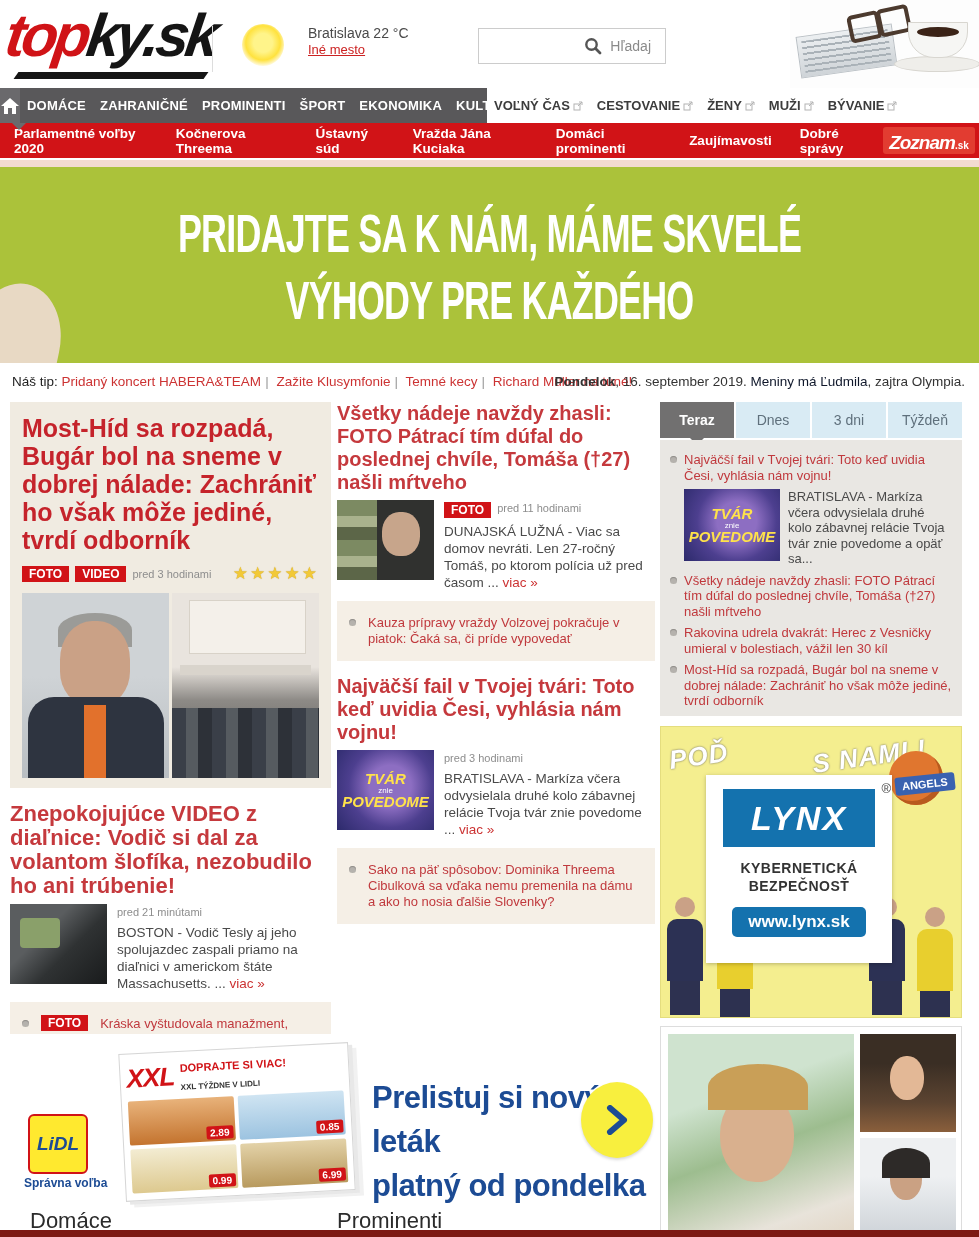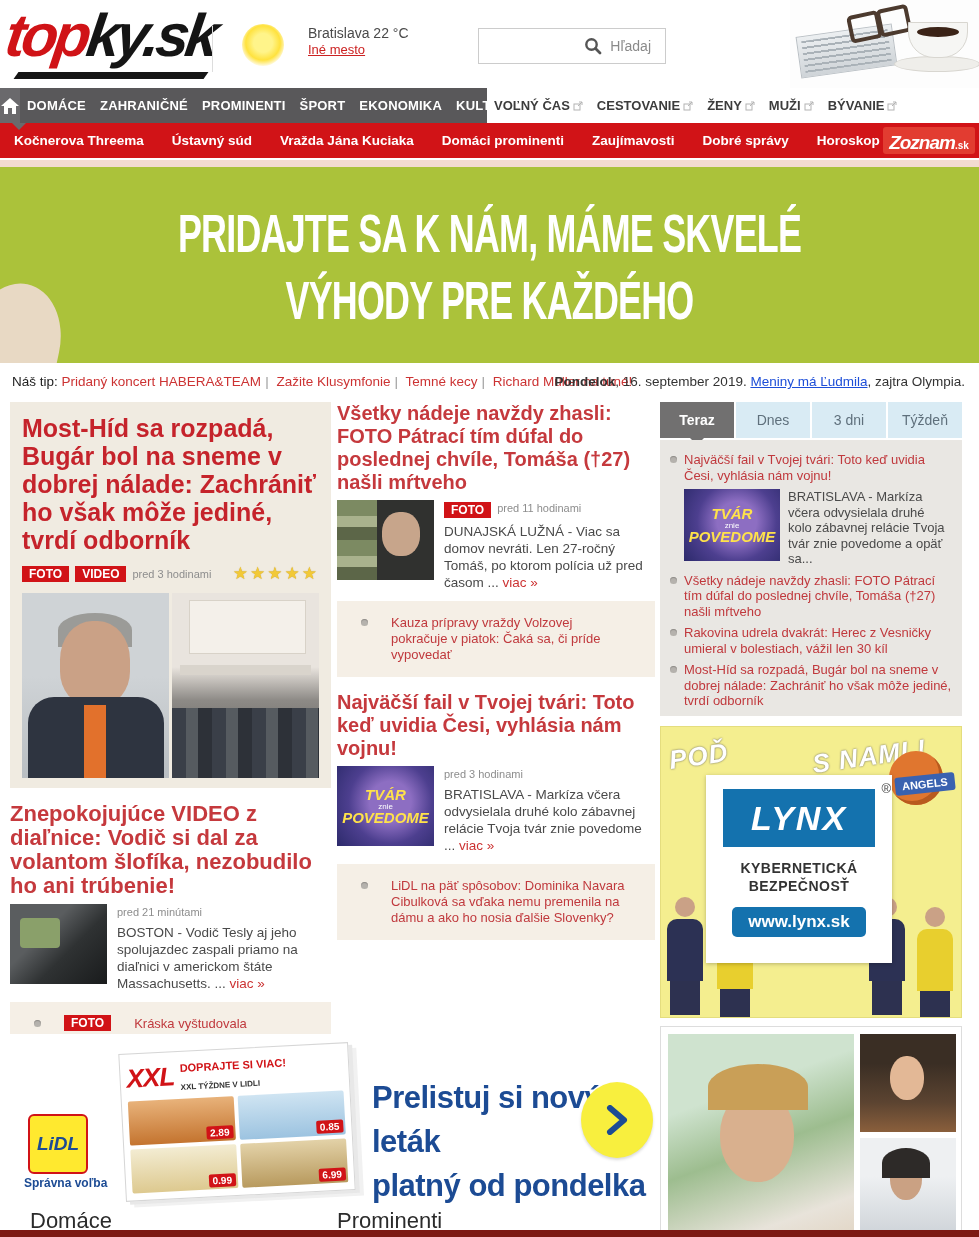--- a/index.html
+++ b/index.html
@@ -54,21 +54,21 @@
   .bline{color:#fff;font-weight:bold;text-align:center;font-size:46px;letter-spacing:-1px;
       transform:scaleX(.78) scaleY(1.15);transform-origin:50% 50%;line-height:1.45}
   .banner-text{position:absolute;left:0;right:0;top:34px}
   
   .tipbar{position:absolute;left:12px;top:374px;font-size:13.5px;color:#222}
   .tipbar .lbl{font-weight:normal}
   .tipbar a{color:#c33}
   .tipbar .sep{color:#999;padding:0 4px}
   .datebar{position:absolute;right:14px;top:374px;font-size:13.5px;color:#333}
   .datebar .bold{font-weight:bold}
-  .datebar a{color:#1d4ed8;text-decoration:underline}
+  .datebar a{color:#0f172a;}
   
   .col-left{position:absolute;left:10px;top:402px;width:321px;height:632px;overflow:hidden}
   .col-mid{position:absolute;left:337px;top:402px;width:318px;height:632px;overflow:hidden}
   .lead-card{background:#f0ebe1;padding:12px 12px 10px;box-sizing:border-box}
   .lead-title{margin:0;font-size:25px;line-height:28px;font-weight:bold;color:#c5232b;display:block}
   .meta-row{display:flex;align-items:center;margin-top:9px;gap:6px}
   .badge{background:#d11317;color:#fff;font-size:12px;font-weight:bold;padding:2px 7px;display:inline-block;line-height:12px}
   .time{color:#8d8d8d;font-size:11px}
   .stars{margin-left:auto;color:#f2c937;font-size:17px;letter-spacing:2px;text-shadow:0 0 1px #b98f1e}
   .lead-photos{display:flex;gap:3px;margin-top:9px}
@@ -92,21 +92,21 @@
   .t-collage:before{content:"";position:absolute;right:14px;top:12px;width:38px;height:44px;border-radius:45%;background:#c7a58b}
   .t-collage:after{content:"";position:absolute;left:0;top:0;width:40px;height:80px;
       background:repeating-linear-gradient(180deg,#7c8a62 0 16px,#a9b28d 16px 27px,#5c6648 27px 40px)}
   .t-tvar{background:radial-gradient(circle at 55% 45%,#8d6ec2 0 30%,#4d3f8f 60%,#2c2a6b 100%);display:flex;flex-direction:column;align-items:center;justify-content:center}
   .t-tvar b{color:#ffe24a;font-size:15px;font-style:italic;letter-spacing:0;line-height:14px}
   .t-tvar i{color:#fff;font-size:8px;font-style:normal}
   .art-body{font-size:13.5px;line-height:17px;color:#4a4a4a;flex:1}
   .art-body .time{display:block;margin-bottom:3px}
   .more{color:#c33}
   .rel{background:#f5efe6;padding:9px 12px;margin-top:10px}
-  .rel-item{display:flex;gap:23px;align-items:flex-start;font-size:13px;line-height:16px;color:#c0393d;margin:5px 12px}
+  .rel-item{display:flex;gap:12px;align-items:flex-start;font-size:13px;line-height:16px;color:#c0393d;margin:5px 0}
   .sq-bullet{width:7px;height:7px;border-radius:50%;background:#b5b2ad;flex:none;margin-top:4px;box-shadow:inset 0 1px 1px #8f8c88}
   .rel-item .badge{flex:none;margin-top:-1px}
   
   .tabs{position:absolute;left:660px;top:402px;width:302px;height:36px;display:flex;gap:2px}
   .tab{flex:1;background:#d9ebf4;color:#5f707c;font-size:14px;display:flex;align-items:center;justify-content:center}
   .tab.active{background:#717070;color:#fff;font-weight:bold;position:relative}
   .tab.active:after{content:"";position:absolute;left:50%;margin-left:-7px;top:36px;border-left:7px solid transparent;
       border-right:7px solid transparent;border-top:7px solid #717070}
   .side-list{position:absolute;left:660px;top:440px;width:302px;height:276px;background:#e9e7e3;box-sizing:border-box;
       padding:12px 10px;overflow:hidden}
@@ -250,20 +250,21 @@
           <span>BÝVANIE</span>
           <svg class="extic" width="10" height="10" viewBox="0 0 10 10">
             <rect x="1" y="3" width="6" height="6" fill="none" stroke="#777"></rect>
             <path d="M5 5 L9 1 M6 1 H9 V4" stroke="#777" fill="none"></path>
           </svg>
         </a>
     </div>
   </div>
 
   <div class="rednav">
+    <a class="rni">Parlamentné voľby 2020</a>
     <a class="rni">Kočnerova Threema</a>
     <a class="rni">Ústavný súd</a>
     <a class="rni">Vražda Jána Kuciaka</a>
     <a class="rni">Domáci prominenti</a>
     <a class="rni">Zaujímavosti</a>
     <a class="rni">Dobré správy</a>
     <a class="rni">Horoskop</a>
     <a class="zoznam">
         <span class="zz1">Zoznam</span>
         <span class="zz2">.sk</span>
@@ -361,21 +362,21 @@
         </div>
       <div class="art-body">
         <span class="time">pred 3 hodinami</span>
         <span>BRATISLAVA - Markíza včera odvysielala druhé kolo zábavnej relácie Tvoja tvár znie povedome ...</span>
         <a class="more">viac »</a>
       </div>
     </div>
     <div class="rel">
       <div class="rel-item">
           <span class="sq-bullet"></span>
-          <span>LiDL na päť spôsobov: Dominika Navara Cibulková sa vďaka nemu premenila na dámu a ako ho nosia ďalšie Slovenky?</span>
+          <span>Sako na päť spôsobov: Dominika Threema Cibulková sa vďaka nemu premenila na dámu a ako ho nosia ďalšie Slovenky?</span>
         </div>
     </div>
 
 
   </div>
 
   <div class="tabs">
     <div class="tab active">Teraz</div>
     <div class="tab">Dnes</div>
     <div class="tab">3 dni</div>

